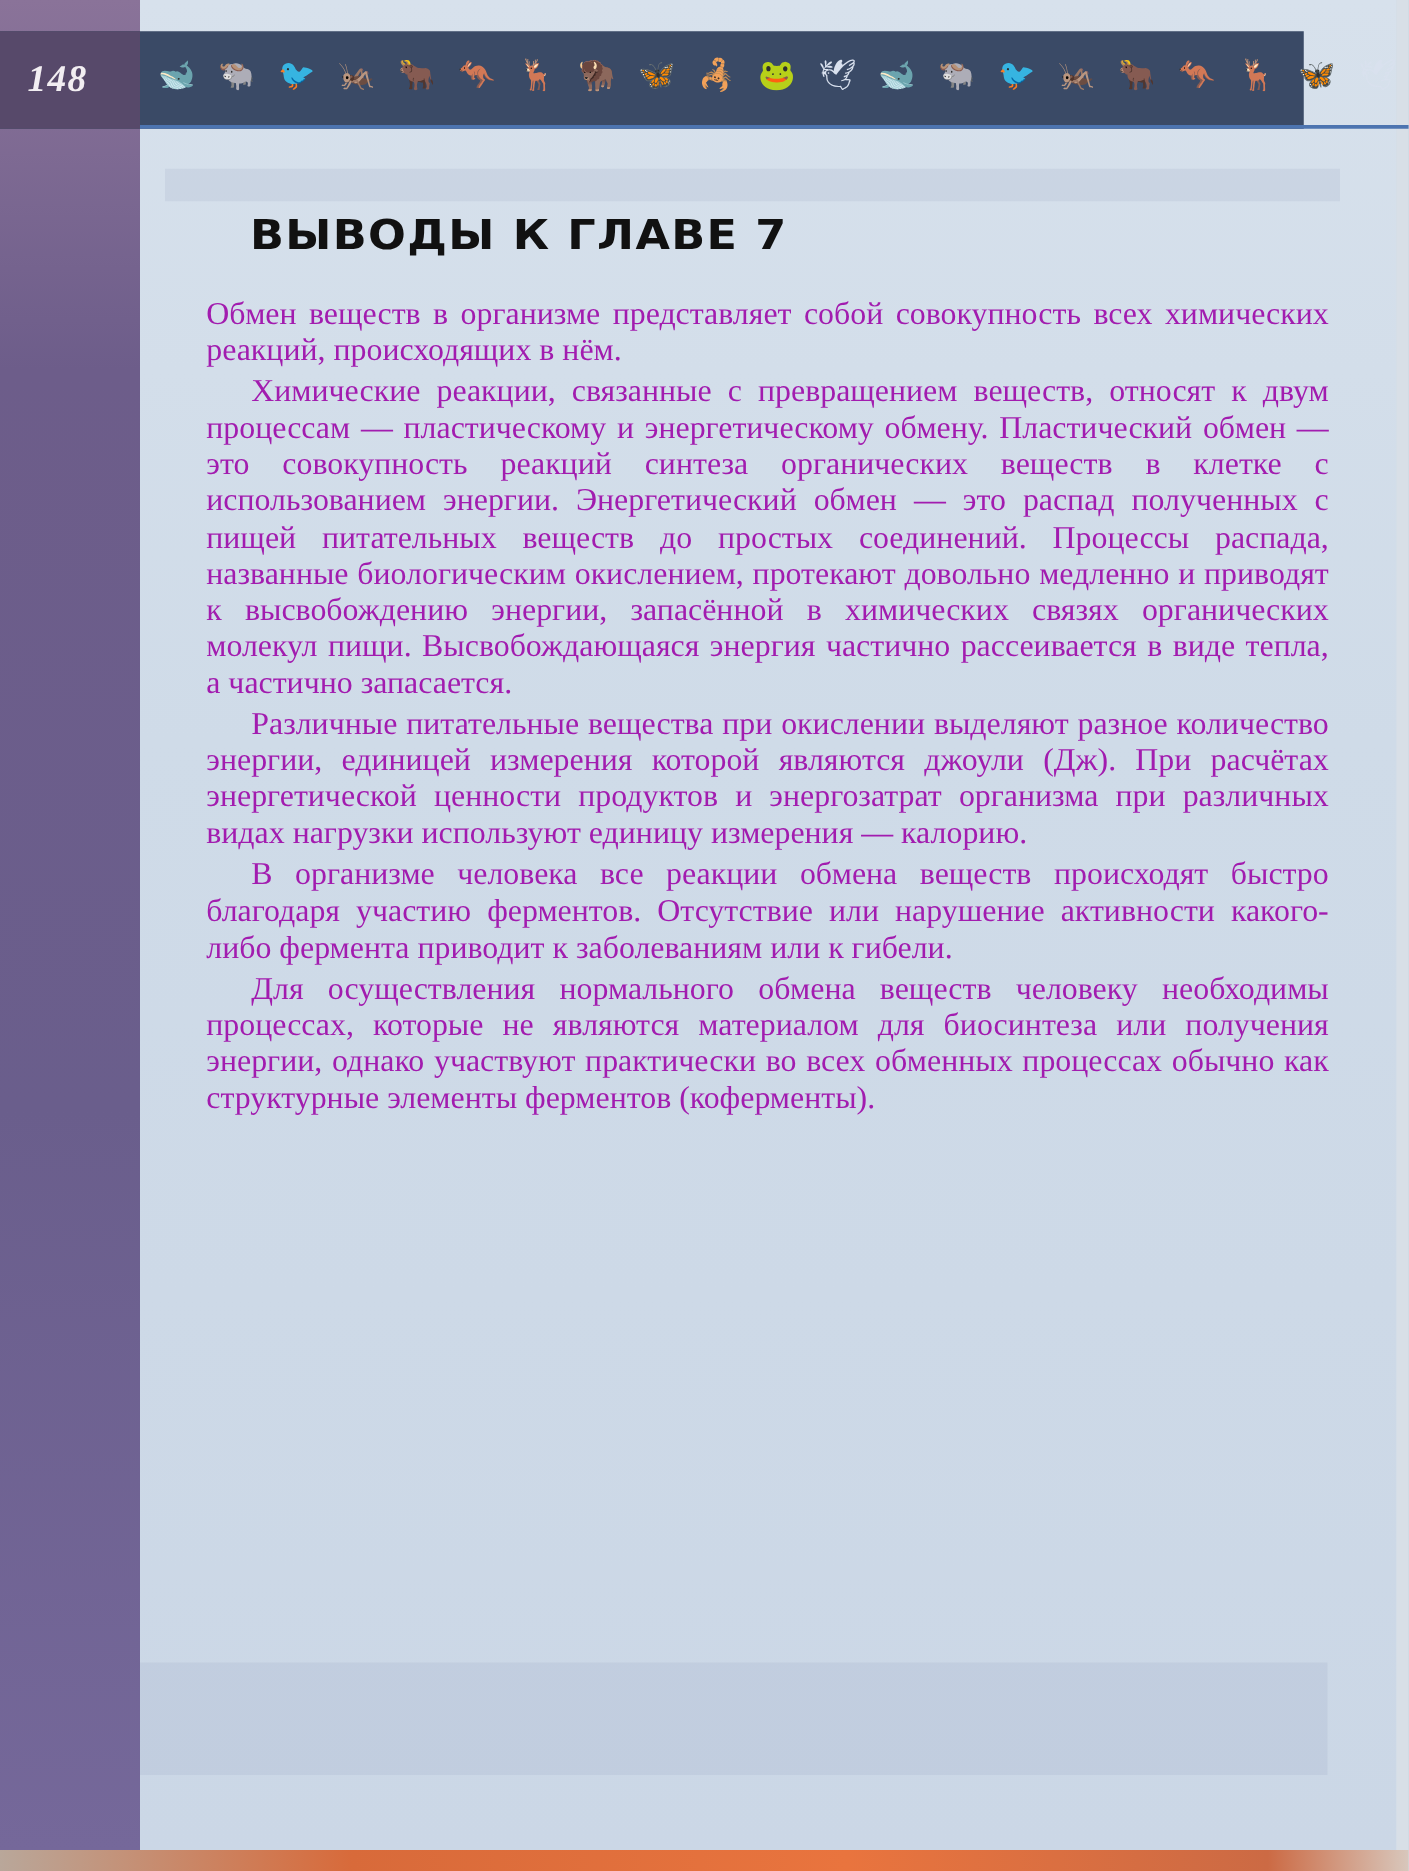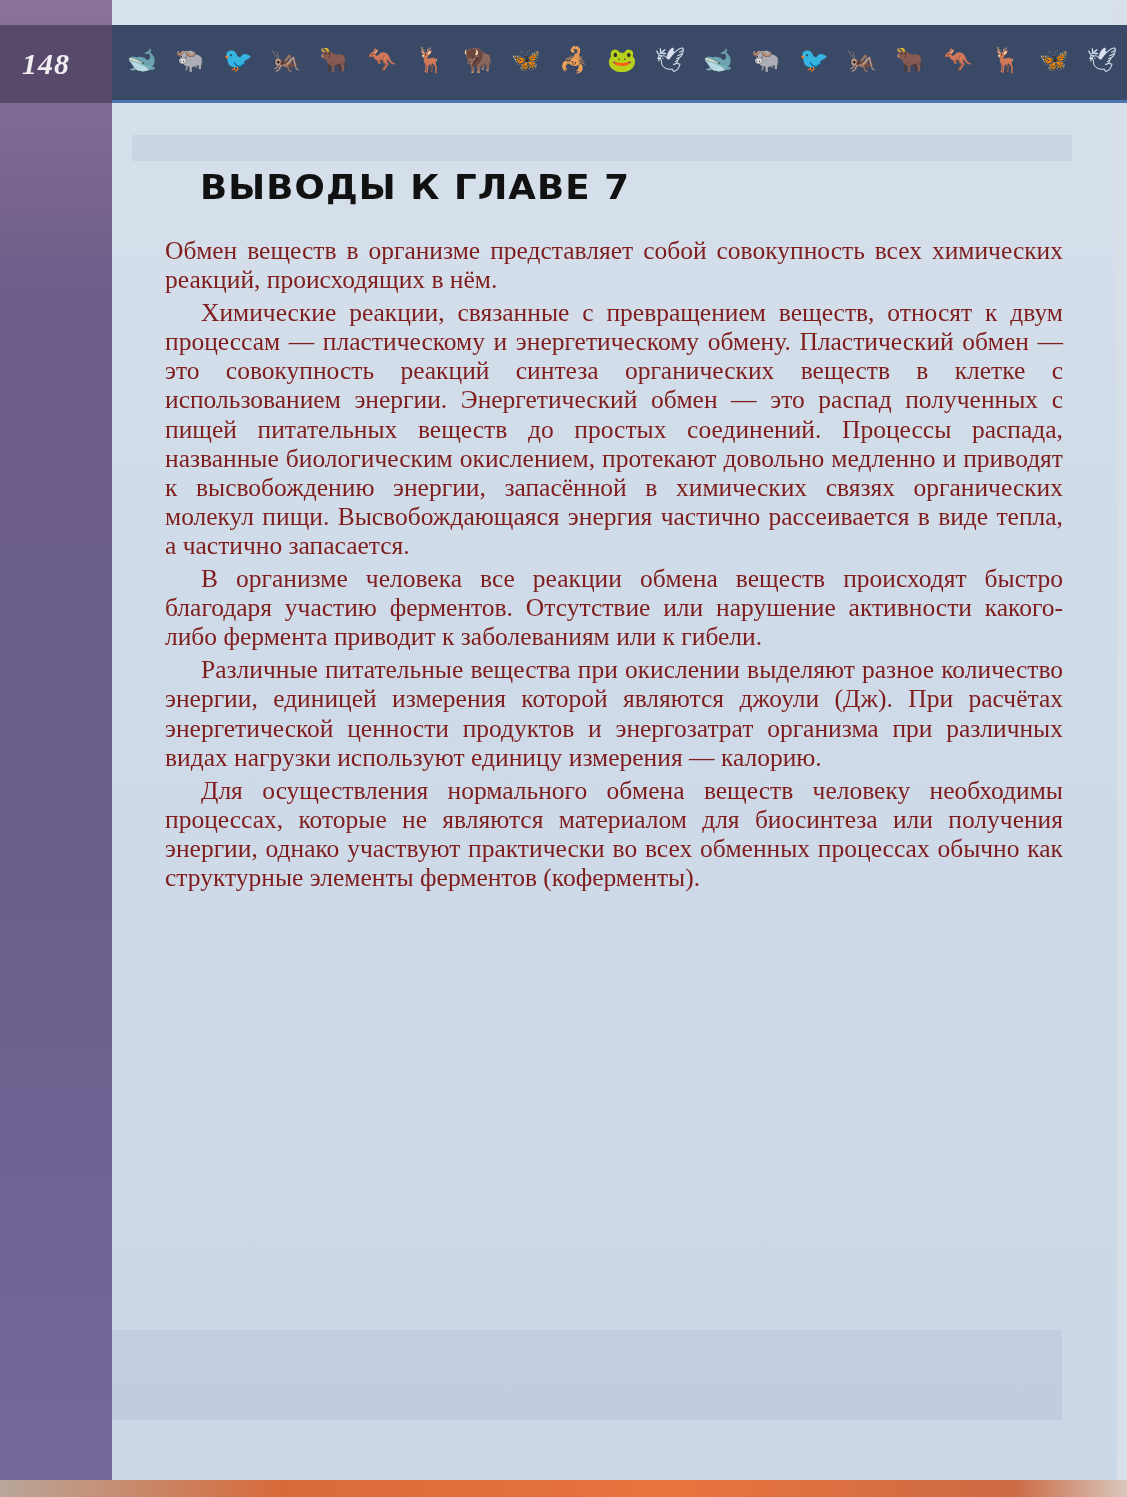--- a/index.html
+++ b/index.html
@@ -18,21 +18,21 @@
   }
   .right-edge {
     position: absolute; left: 1117px; top: 0; width: 10px; height: 1497px;
     background: #d8dfe7;
   }
   .bottom-edge {
     position: absolute; left: 0; top: 1480px; width: 1127px; height: 17px;
     background: linear-gradient(90deg, #b9a79a 0%, #d86a3a 25%, #e9743e 60%, #cc6a44 90%, #d8c7bc 100%);
   }
   .header-band {
-    position: absolute; left: 0; top: 25px; width: 1127px; height: 78px;
+    position: absolute; left: 0; top: 25px; width: 1043px; height: 78px;
     background: #3a4a66;
   }
   .header-band .num-block {
     position: absolute; left: 0; top: 0; width: 112px; height: 78px;
     background: #57496a;
   }
   .header-band .underline {
     position: absolute; left: 112px; bottom: 0; width: 1015px; height: 3px;
     background: #4c74b0;
   }
@@ -54,21 +54,21 @@
   }
 
   .title {
     position: absolute; left: 200px; top: 168px;
     font-family: "DejaVu Sans", "Liberation Sans", sans-serif; font-weight: bold;
     font-size: 33px; letter-spacing: 1px; color: #111;
     transform: scaleX(1.08); transform-origin: left center;
   }
   .body-text {
     position: absolute; left: 165px; top: 236px; width: 898px;
-    font-size: 25.5px; line-height: 29.1px; color: #7f1d1d;
+    font-size: 25.5px; line-height: 29.1px; color: #a21caf;
     text-align: justify;
   }
   .body-text p { margin: 0; text-indent: 36px; }
   .body-text p.noindent { text-indent: 0; }
   .body-text p + p { margin-top: 4px; }
 </style>
 </head>
 <body>
 
 <div class="left-strip"></div>
@@ -106,16 +106,16 @@
   <span>🦌</span>
   <span>🦋</span>
   <span>🕊</span>
 </div>
 
 <div class="title">ВЫВОДЫ К ГЛАВЕ 7</div>
 
 <div class="body-text">
   <p class="noindent">Обмен веществ в организме представляет собой совокупность всех химических реакций, происходящих в нём.</p>
   <p>Химические реакции, связанные с превращением веществ, относят к двум процессам — пластическому и энергетическому обмену. Пластический обмен — это совокупность реакций синтеза органических веществ в клетке с использованием энергии. Энергетический обмен — это распад полученных с пищей питательных веществ до простых соединений. Процессы распада, названные биологическим окислением, протекают довольно медленно и приводят к высвобождению энергии, запасённой в химических связях органических молекул пищи. Высвобождающаяся энергия частично рассеивается в виде тепла, а частично запасается.</p>
+  <p>Различные питательные вещества при окислении выделяют разное количество энергии, единицей измерения которой являются джоули (Дж). При расчётах энергетической ценности продуктов и энергозатрат организма при различных видах нагрузки используют единицу измерения — калорию.</p>
   <p>В организме человека все реакции обмена веществ происходят быстро благодаря участию ферментов. Отсутствие или нарушение активности какого-либо фермента приводит к заболеваниям или к гибели.</p>
-  <p>Различные питательные вещества при окислении выделяют разное количество энергии, единицей измерения которой являются джоули (Дж). При расчётах энергетической ценности продуктов и энергозатрат организма при различных видах нагрузки используют единицу измерения — калорию.</p>
   <p>Для осуществления нормального обмена веществ человеку необходимы процессах, которые не являются материалом для биосинтеза или получения энергии, однако участвуют практически во всех обменных процессах обычно как структурные элементы ферментов (коферменты).</p>
 </div>
 
 </body></html>

